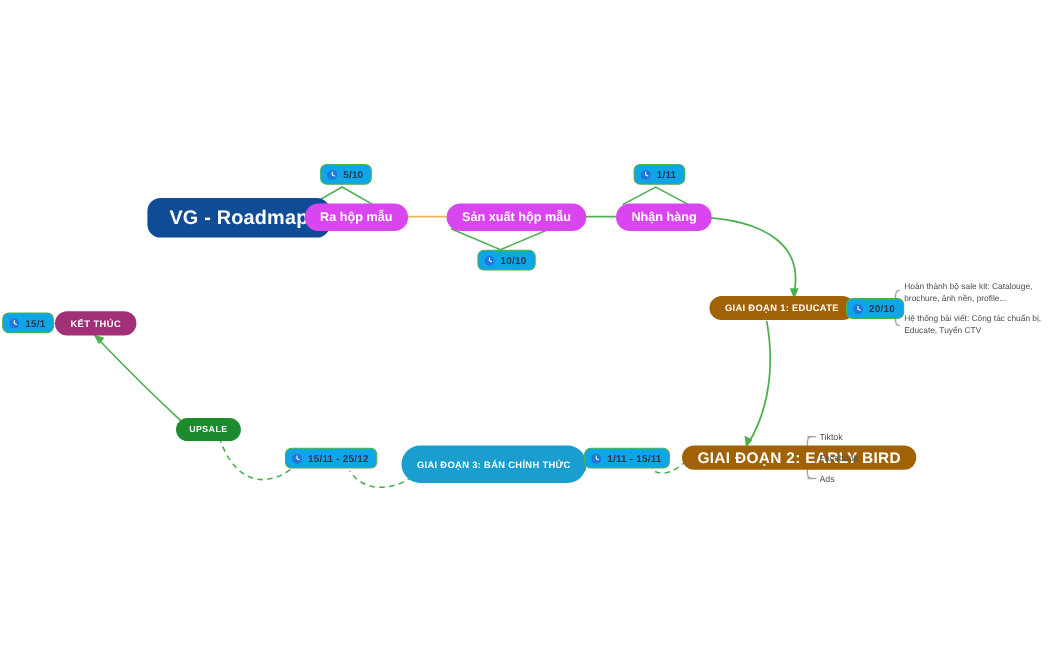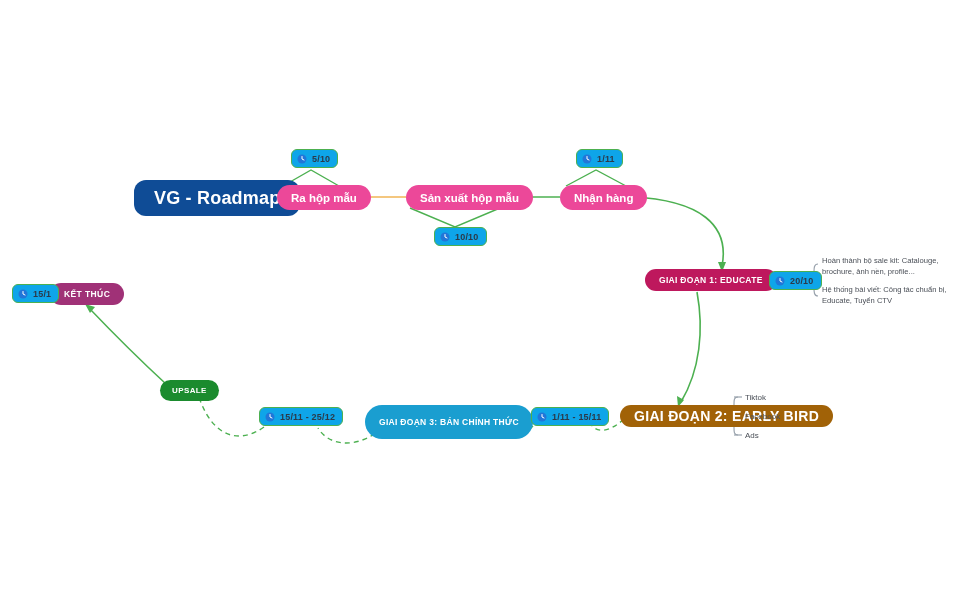--- a/index.html
+++ b/index.html
@@ -24,26 +24,26 @@
   }
   .node-root{
     background:#0f4c96;
     font-size:18px;font-weight:bold;
     letter-spacing:.2px;
     padding:0 20px;
     height:36px;
     border-radius:12px;
   }
   .node-purple{
-    background:#ec4899;
+    background:#d946ef;
     font-size:11.5px;font-weight:bold;
     padding:0 14px;height:25px;
   }
   .node-orange{
-    background:#be185d;
+    background:#a16207;
     font-size:8.5px;font-weight:bold;
     letter-spacing:.3px;
     padding:0 14px;height:22px;text-align:right;
   }
   .node-teal{
     background:#a16207;
     font-size:14px;font-weight:bold;
     letter-spacing:.3px;
     padding:0 14px;height:22px;
   }
@@ -231,21 +231,21 @@
   </div>
 
   <div class="badge" style="left:259px;top:407px;">
     <svg class="bicon" viewBox="0 0 20 20">
       <circle cx="10" cy="10" r="9" fill="#2176d8"></circle>
       <path d="M10 5 L10 10 L14 12" stroke="#ffffff" stroke-width="2" fill="none" stroke-linecap="round"></path>
     </svg>
     <span>15/11 - 25/12</span>
   </div>
 
-  <div class="badge" style="left:12px;top:284px;justify-content:center;">
+  <div class="badge" style="left:2px;top:284px;justify-content:center;">
     <svg class="bicon" viewBox="0 0 20 20">
       <circle cx="10" cy="10" r="9" fill="#2176d8"></circle>
       <path d="M10 5 L10 10 L14 12" stroke="#ffffff" stroke-width="2" fill="none" stroke-linecap="round"></path>
     </svg>
     <span>15/1</span>
   </div>
 
   <div class="leaf-multi" style="left:822px;top:255px;">
     <span>Hoàn thành bộ sale kit: Catalouge, brochure, ảnh nền, profile...</span>
   </div>

